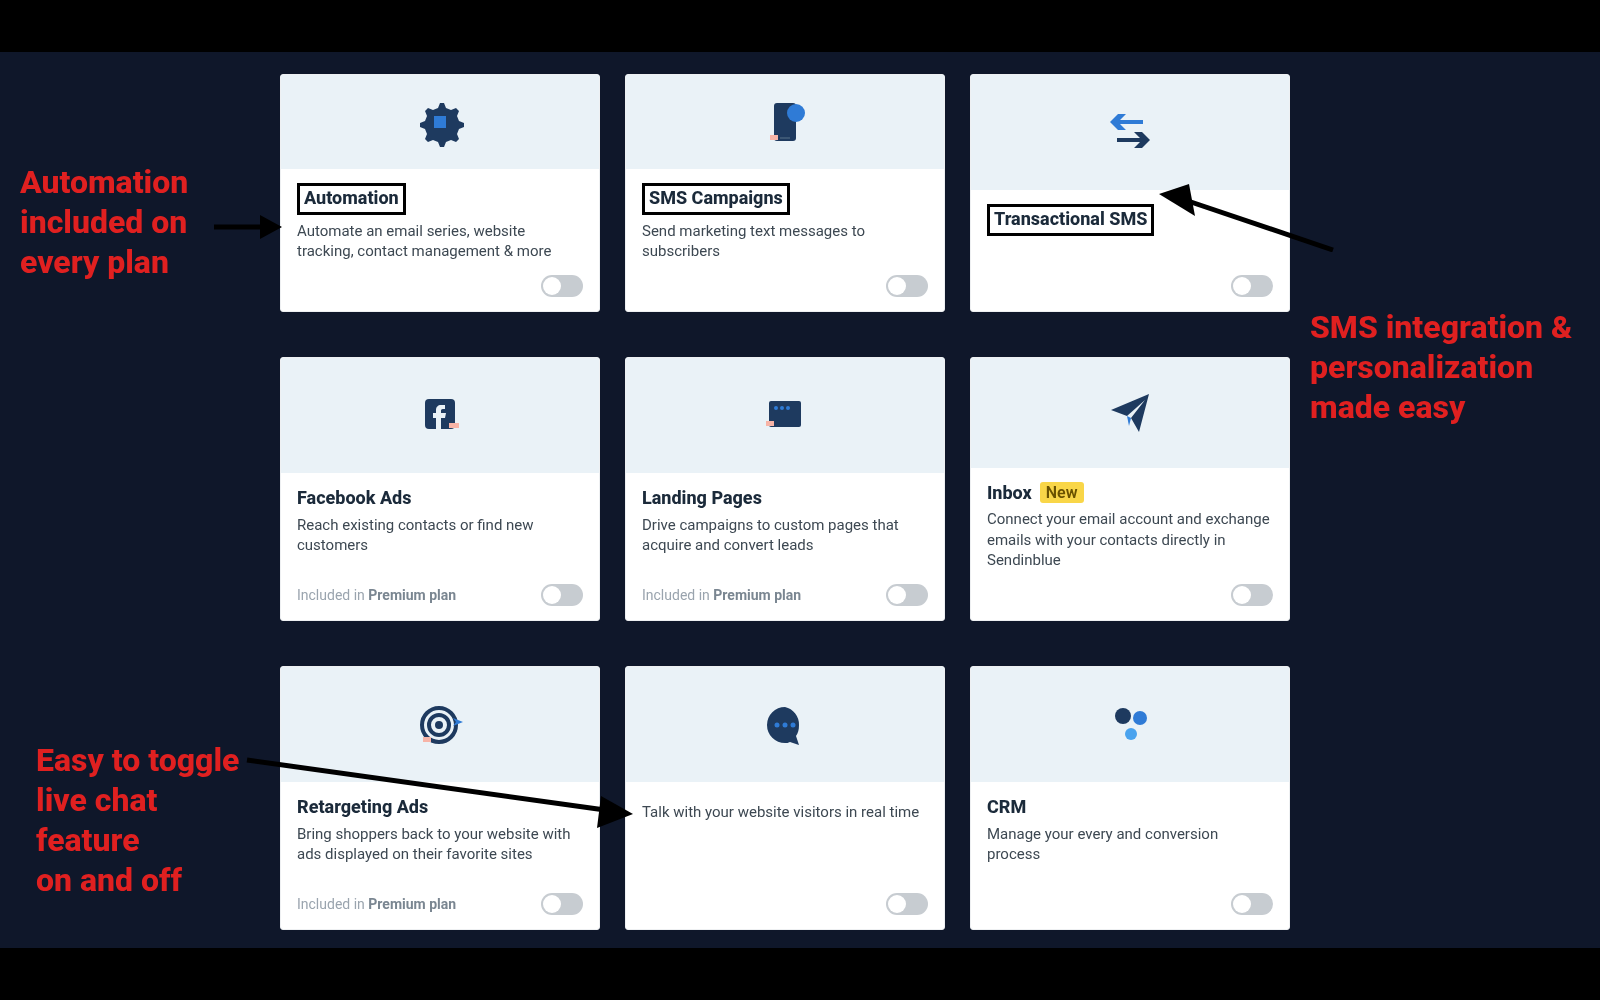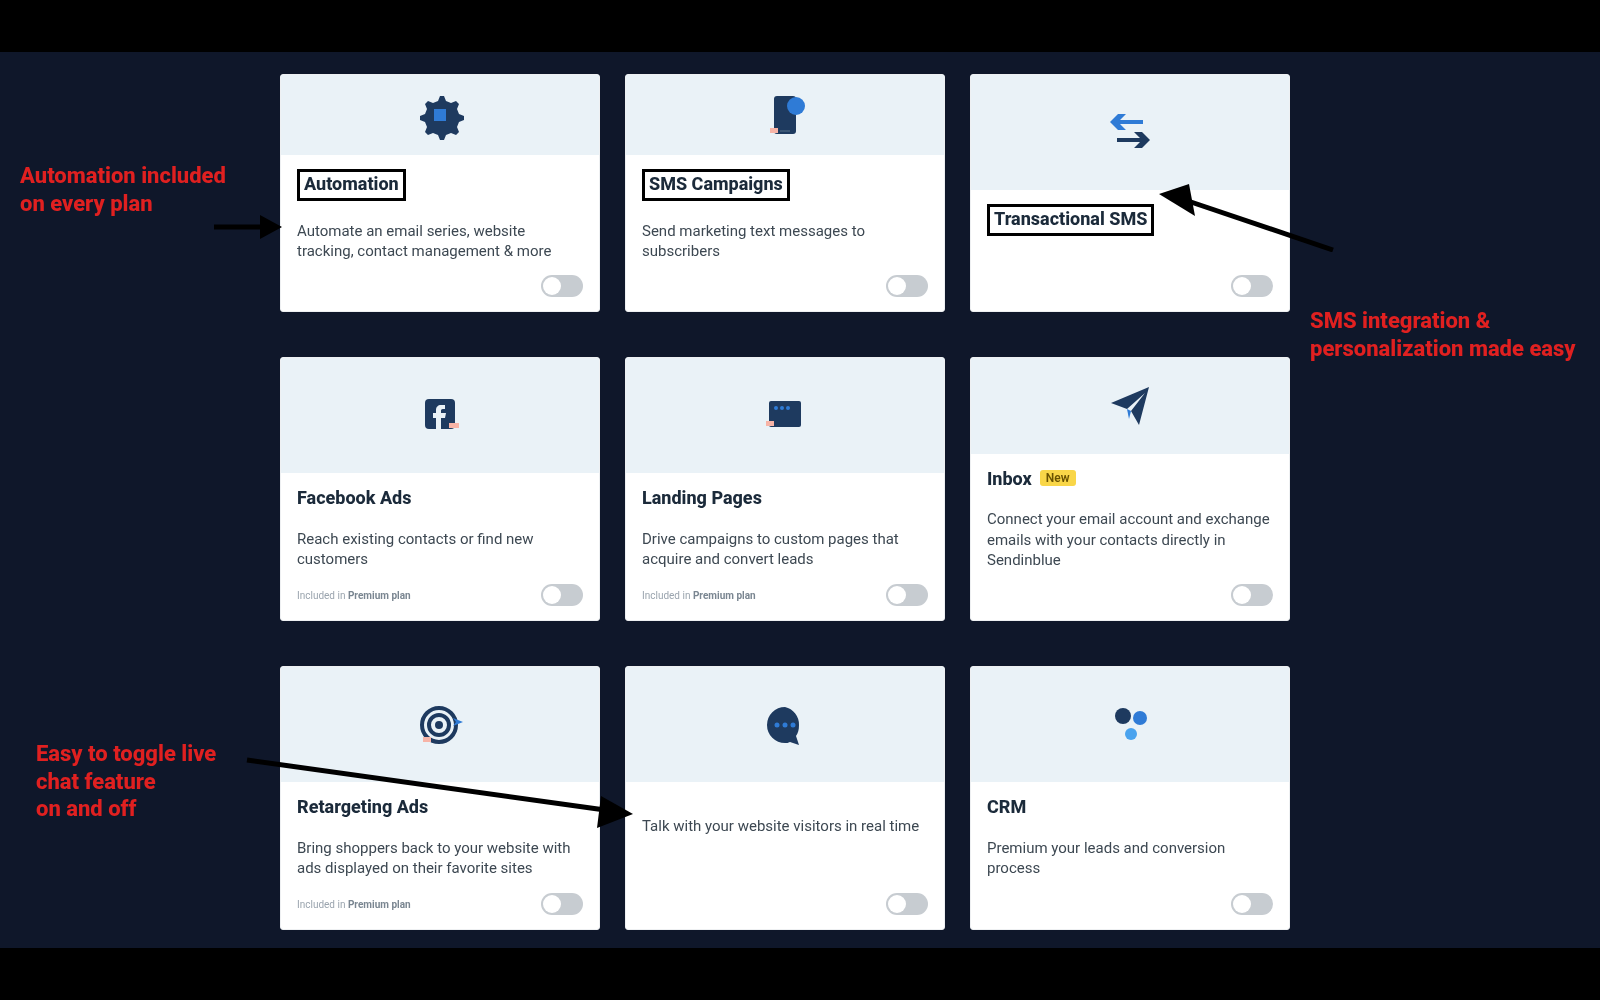--- a/index.html
+++ b/index.html
@@ -42,47 +42,47 @@
   }
   .card .body {
     padding: 14px 16px 50px 16px;
     flex: 1;
     position: relative;
   }
   .card .title-row { display: flex; align-items: center; gap: 8px; }
   .card .title { font-weight: 800; font-size: 18px; color: #1b2a3a; line-height: 1.2; }
   .card .title.boxed { border: 3px solid #000; padding: 1px 4px 3px 4px; display: inline-block; }
   .card .badge {
-    background: #f9d648; color: #6a5200; font-size: 12px; font-weight: 600;
+    background: #f9d648; color: #6a5200; font-size: 16px; font-weight: 600;
     padding: 1px 6px; border-radius: 3px;
   }
-  .card .desc { margin-top: 20px; font-size: 15px; color: #3d4852; line-height: 1.35; }
+  .card .desc { margin-top: 6px; font-size: 15px; color: #3d4852; line-height: 1.35; }
 
   .card .footer {
     position: absolute; left: 16px; right: 16px; bottom: 14px;
     display: flex; align-items: center; justify-content: space-between;
   }
-  .card .plan { font-size: 10px; color: #9aa4ae; text-align: center; }
+  .card .plan { font-size: 14px; color: #9aa4ae; text-align: center; }
   .card .plan strong { color: #7a8691; font-weight: 700; }
 
   .toggle {
     width: 42px; height: 22px; background: #c7ccd1; border-radius: 11px;
     position: relative; cursor: pointer; flex: 0 0 auto; margin-left: auto;
   }
   .toggle .knob {
     position: absolute; top: 2px; left: 2px; width: 18px; height: 18px;
     background: #fff; border-radius: 50%;
   }
 
   
   .annot {
     position: absolute;
     color: #e02020;
     font-weight: 800;
-    font-size: 22px;
+    font-size: 32px;
     line-height: 1.25;
   }
 
   svg.icon { width: 50px; height: 50px; }
   svg.arrow { position: absolute; }
 </style>
 </head>
 <body>
 
 <div class="bar-top"></div>
@@ -274,21 +274,21 @@
         <svg class="icon" viewBox="0 0 50 50">
           <circle cx="18" cy="16" r="8" fill="#1e3a5f"></circle>
           <circle cx="35" cy="18" r="7" fill="#2f7bd6"></circle>
           <circle cx="26" cy="34" r="6" fill="#4aa3ee"></circle>
         </svg>
       </div>
       <div class="body">
         <div class="title-row">
             <span class="title">CRM</span>
           </div>
-        <div class="desc">Premium your leads and conversion process</div>
+        <div class="desc">Manage your every and conversion process</div>
         <div class="footer">
           <span></span>
           <div class="toggle">
               <div class="knob"></div>
             </div>
         </div>
       </div>
     </div>
 
   </div>

